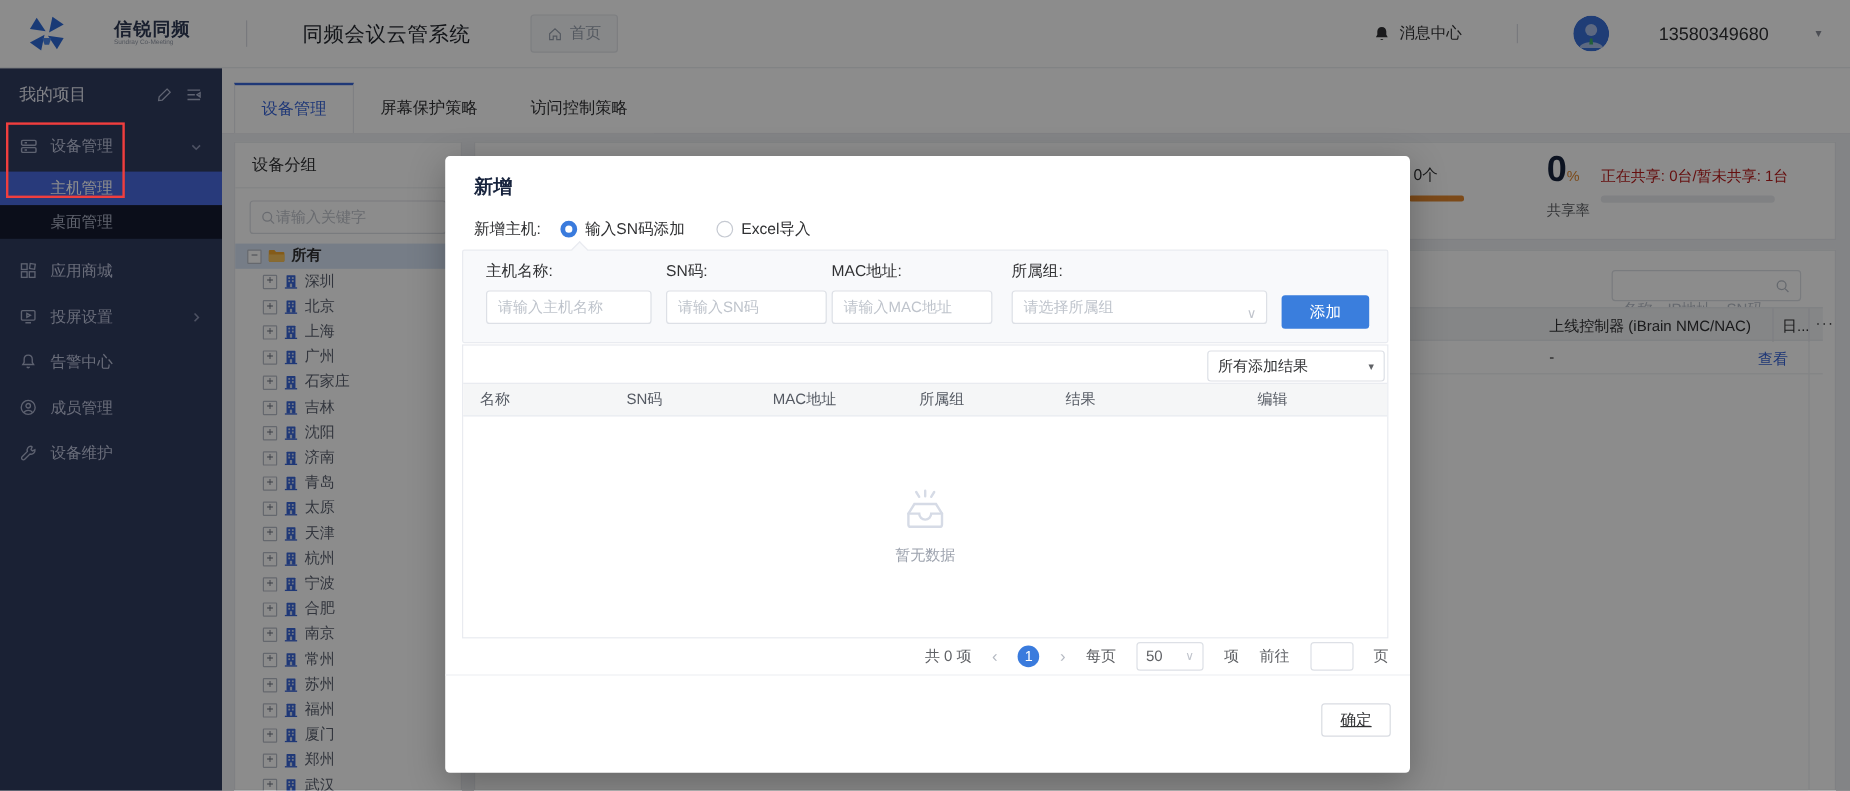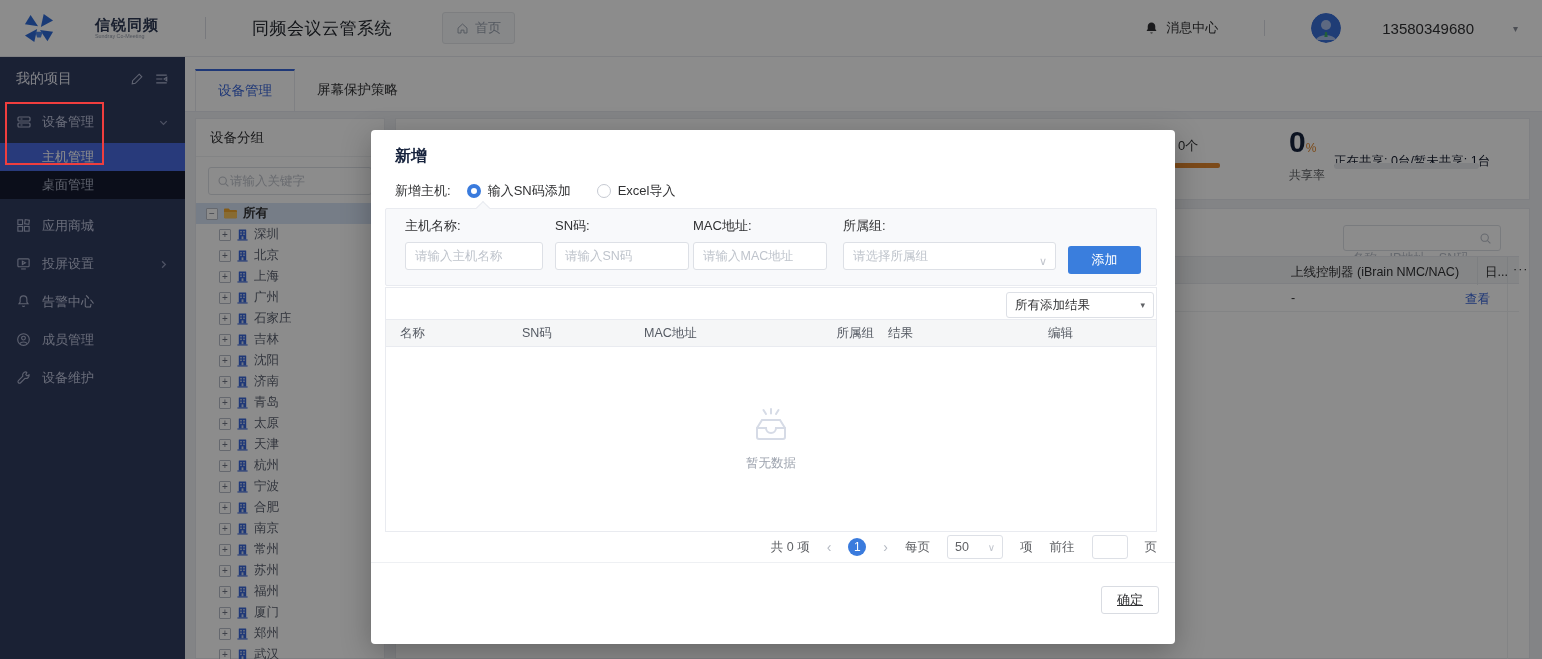--- a/index.html
+++ b/index.html
@@ -63,21 +63,21 @@
     font-size:10px; line-height:10px; text-align:center; color:#6f7683; flex:0 0 auto; font-weight:normal;}
   .tree-scroll { position:absolute; right:2px; top:60px; width:6px; height:424px; background:#707277; border-radius:3px; z-index:2;}
 
   
   .stats-panel { position:absolute; left:395px; top:118px; width:1135px; height:82px; background:#fff; border:1px solid #e8eaee; z-index:1;}
   .sp-count { position:absolute; left:782px; top:18px; font-size:13px; color:#303133; }
   .sp-orange { position:absolute; left:778px; top:44px; width:46px; height:5px; border-radius:2px; background:#e2882f; }
   .sp-big { position:absolute; left:893px; top:6px; font-size:30px; font-weight:bold; color:#17233d; }
   .sp-unit { font-size:12px; color:#e2882f; font-weight:normal; }
   .sp-biglabel { position:absolute; left:893px; top:48px; font-size:12px; color:#606266; }
-  .sp-text { position:absolute; left:938px; top:20px; font-size:12.5px; color:#0f172a;margin-top:14px; }
+  .sp-text { position:absolute; left:938px; top:20px; font-size:12.5px; color:#b91c1c; }
   .sp-progress { position:absolute; left:938px; top:44px; width:145px; height:6px; border-radius:3px; background:#e9ebef; }
 
   
   .device-panel { position:absolute; left:395px; top:208px; width:1135px; height:451px; background:#fff; border:1px solid #e8eaee; z-index:1;}
   .dp-search { position:absolute; left:947px; top:16px; width:158px; height:26px; border:1px solid #dde0e6; border-radius:3px;
     display:flex; align-items:center; padding:0 8px; gap:6px; }
   .dp-search input { border:none; outline:none; flex:1; font-size:12.5px; color:#1d4ed8; background:transparent; min-width:0;margin-top:40px;}
   .dp-search input::placeholder { color:#b9bfc9; }
   .dp-search .mag { color:#b9bfc9; flex:0 0 auto;}
   .dp-header { position:absolute; left:0; top:47px; width:1123px; height:28px; background:#f3f4f6;
@@ -123,21 +123,21 @@
   .add-btn { position:absolute; left:682px; top:37px; width:73px; height:28px; background:#3a7edd; color:#fff;
     border:none; border-radius:3px; font-size:13px; cursor:pointer; }
   .m-table { position:absolute; left:14px; top:157px; width:772px; height:245px; border:1px solid #e9ebf0; }
   .mt-filter { position:absolute; right:2px; top:4px; width:148px; height:26px; border:1px solid #dde0e6; border-radius:3px;
     display:flex; align-items:center; padding:0 8px; font-size:12.5px; color:#303133; cursor:pointer;}
   .mt-filter .fcaret { margin-left:auto; font-size:9px; color:#606266; }
   .mt-head { position:absolute; left:0; top:31px; width:770px; height:28px; background:#f5f6f7;
     border-top:1px solid #e9ebf0; border-bottom:1px solid #e9ebf0; display:flex; align-items:center;
     font-size:12.5px; color:#555a63; }
   .mt-head span { padding-left:14px; }
-  .c0{width:122px;} .c1{width:122px;} .c2{width:122px;} .c3{width:122px;text-align:right;} .c4{width:160px;} .c5{width:110px;}
+  .c0{width:122px;} .c1{width:122px;} .c2{width:122px;} .c3{width:122px;} .c4{width:160px;} .c5{width:110px;}
   .mt-empty { position:absolute; left:0; top:59px; width:770px; height:184px; display:flex; flex-direction:column;
     align-items:center; justify-content:center; gap:8px; color:#9da3ae; font-size:12.5px; }
   .m-pagination { position:absolute; left:14px; top:404px; width:772px; height:26px; display:flex; align-items:center;
     justify-content:flex-end; gap:17px; font-size:12.5px; color:#606266; }
   .pg-arrow { color:#b4b9c2; font-size:14px; cursor:pointer; }
   .pg-page { width:18px; height:18px; border-radius:50%; background:#3a7bdd; color:#fff; font-size:12px;
     display:flex; align-items:center; justify-content:center; cursor:pointer;}
   .pg-select { width:56px; height:24px; border:1px solid #dde0e6; border-radius:3px; display:flex; align-items:center;
     padding:0 7px; cursor:pointer;}
   .pg-select .fcaret { margin-left:auto; font-size:10px; color:#c0c4cc; }
@@ -300,20 +300,21 @@
           <path d="M10.5 2a3.4 3.4 0 0 0-3.2 4.6L2.6 11.3a1.6 1.6 0 1 0 2.3 2.3l4.7-4.7A3.4 3.4 0 0 0 14 5.2l-2.2 1-1.3-1.3 1-2.2z"></path>
         </svg>
       </span>
       <span>设备维护</span>
     </div>
   </aside>
 
   <nav class="tabsbar">
     <div class="tab tab-active">设备管理</div>
     <div class="tab">屏幕保护策略</div>
+    <div class="tab">访问控制策略</div>
   </nav>
 
   <section class="tree-panel">
     <div class="tp-head">设备分组</div>
     <div class="tp-search">
       <span>
         <svg viewBox="0 0 16 16" width="13" height="13" fill="none" stroke="#c0c4cc" stroke-width="1.3">
           <circle cx="7" cy="7" r="4.5"></circle>
             <path d="M10.5 10.5 L14 14"></path>
         </svg>

